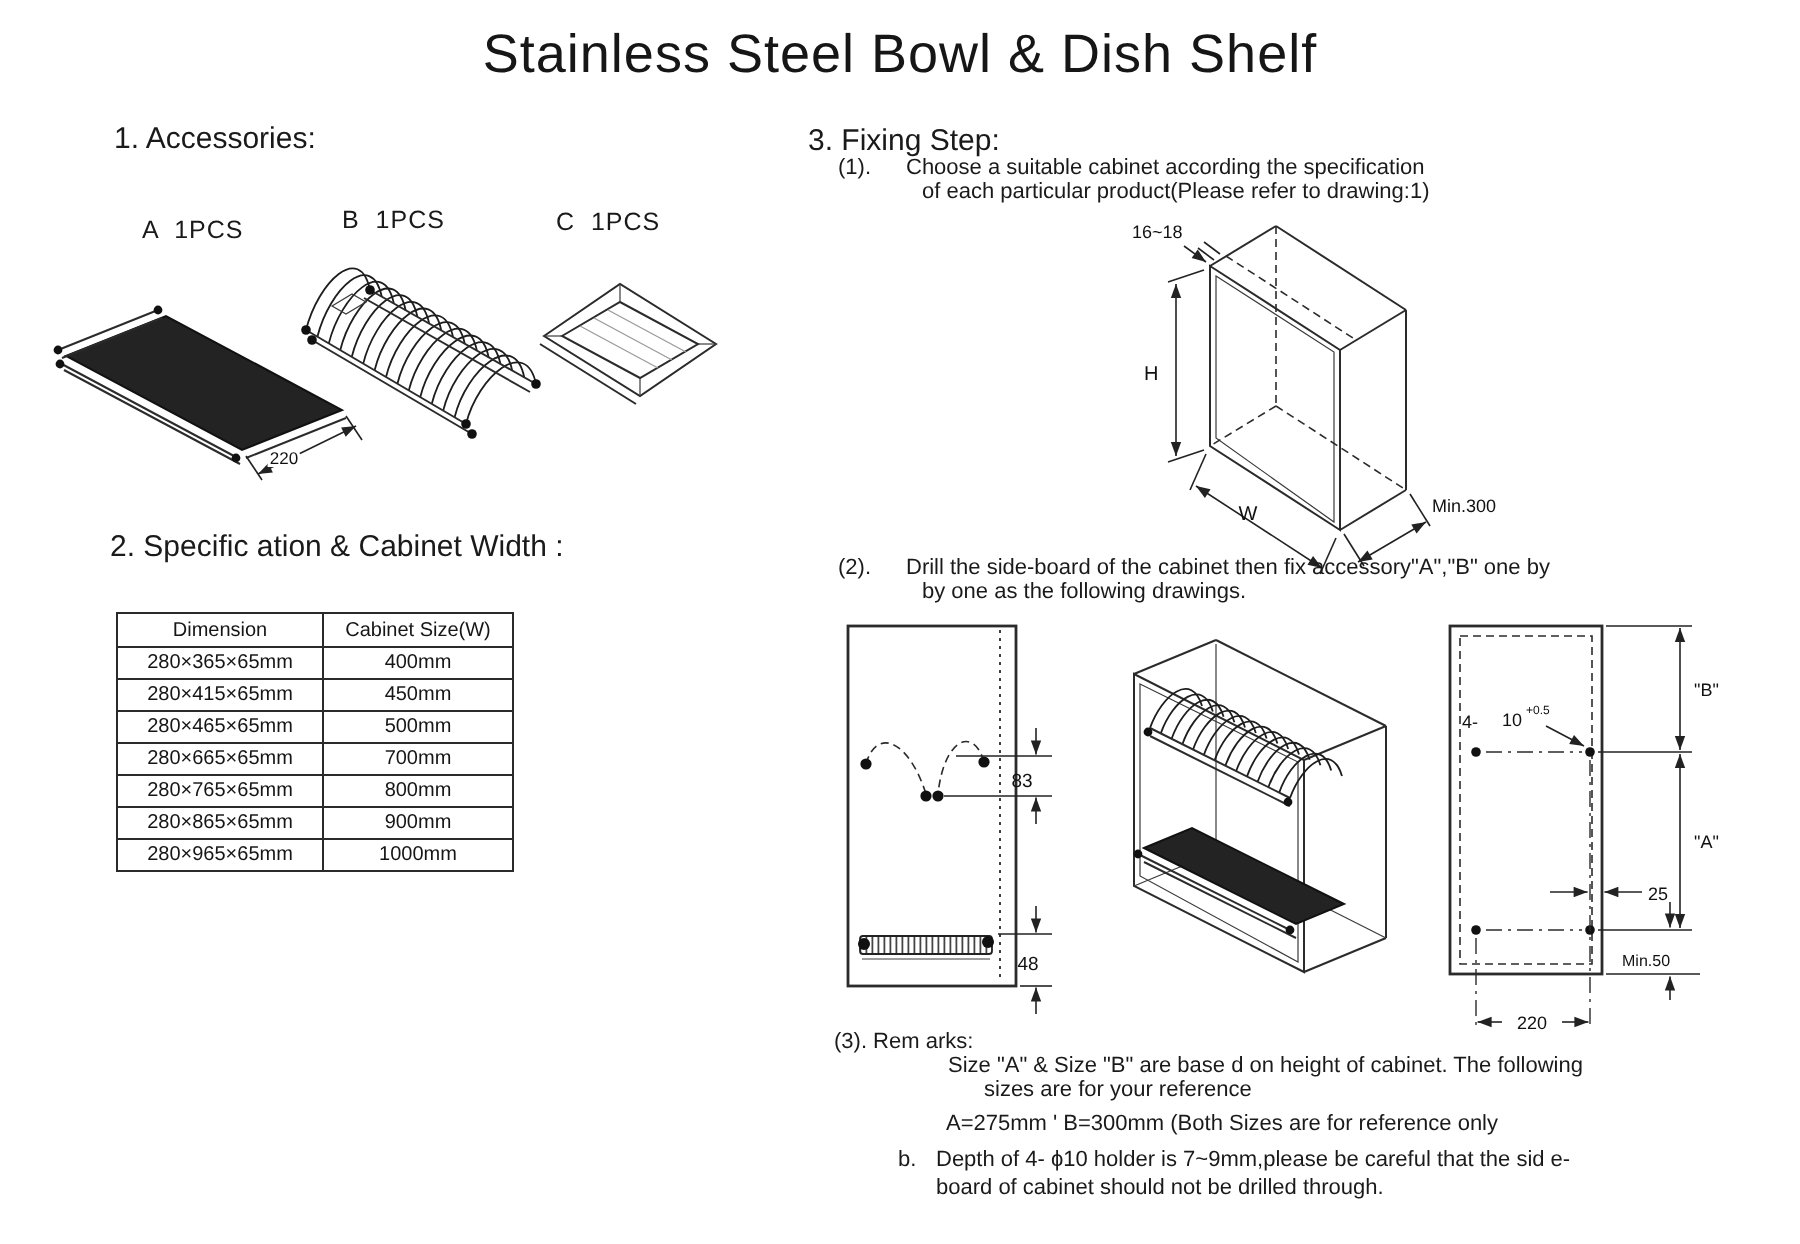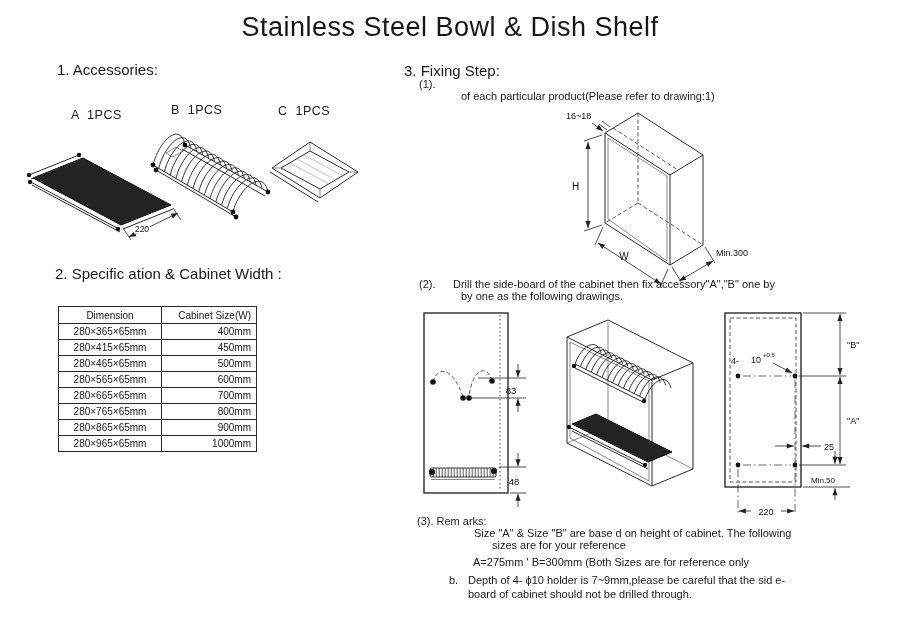--- a/index.html
+++ b/index.html
@@ -23,21 +23,21 @@
   .wire{stroke:#1d1d1d;stroke-width:.9;fill:none;}
   .dot{fill:#111;stroke:none;}
   .dt{font-size:9px;}
   .mesh{fill:#232323;stroke:#111;stroke-width:1;}
   table.spec{position:absolute;left:58px;top:306px;border-collapse:collapse;font-size:10px;color:#161616;
              border:1.6px solid #222;}
   table.spec th, table.spec td{border:1px solid #2a2a2a;text-align:center;font-weight:normal;
              height:15px;line-height:15px;padding:0 5px;}
   table.spec th{height:16px;}
   table.spec td:first-child, table.spec th:first-child{width:92px;}
-  table.spec td:last-child, table.spec th:last-child{width:84px;text-align:right;}
+  table.spec td:last-child, table.spec th:last-child{width:84px;}
   table.spec tr.thick td{border-bottom-width:1.8px;}
 </style>
 </head>
 <body>
 
 <div class="page">
 
   <svg width="0" height="0" style="left:0;top:0">
     <defs>
       <marker id="arw" viewBox="0 0 8 6" markerWidth="8" markerHeight="6" refX="7.5" refY="3" orient="auto-start-reverse" markerUnits="userSpaceOnUse">
@@ -137,24 +137,20 @@
           <td>400mm</td>
         </tr>
       <tr class="thick">
           <td>280×415×65mm</td>
           <td>450mm</td>
         </tr>
       <tr>
           <td>280×465×65mm</td>
           <td>500mm</td>
         </tr>
-      <tr class="thick">
-          <td>280×565×65mm</td>
-          <td>600mm</td>
-        </tr>
       <tr>
           <td>280×665×65mm</td>
           <td>700mm</td>
         </tr>
       <tr>
           <td>280×765×65mm</td>
           <td>800mm</td>
         </tr>
       <tr>
           <td>280×865×65mm</td>
@@ -163,20 +159,21 @@
       <tr>
           <td>280×965×65mm</td>
           <td>1000mm</td>
         </tr>
     </tbody>
   </table>
 
   <div class="abs h2" style="left:404px;top:62px">3. Fixing Step:</div>
 
   <div class="abs body-txt" style="left:419px;top:78px">(1). </div>
+  <div class="abs body-txt" style="left:453px;top:78px">Choose a suitable cabinet according the specification</div>
   <div class="abs body-txt" style="left:461px;top:90px">of each particular product(Please refer to drawing:1)</div>
 
   <svg style="left:558px;top:103px" width="235" height="185" viewBox="0 0 235 185">
     <g>
       <polygon class="ln" points="47,30 112,72 112,162 47,120"></polygon>
       <polygon class="thin" points="50,35 109,73 109,158 50,116"></polygon>
       <line class="ln" x1="47" y1="30" x2="80" y2="10"></line>
       <line class="ln" x1="80" y1="10" x2="145" y2="52"></line>
       <line class="ln" x1="112" y1="72" x2="145" y2="52"></line>
       <line class="dsh" x1="55" y1="25" x2="120" y2="67"></line>

